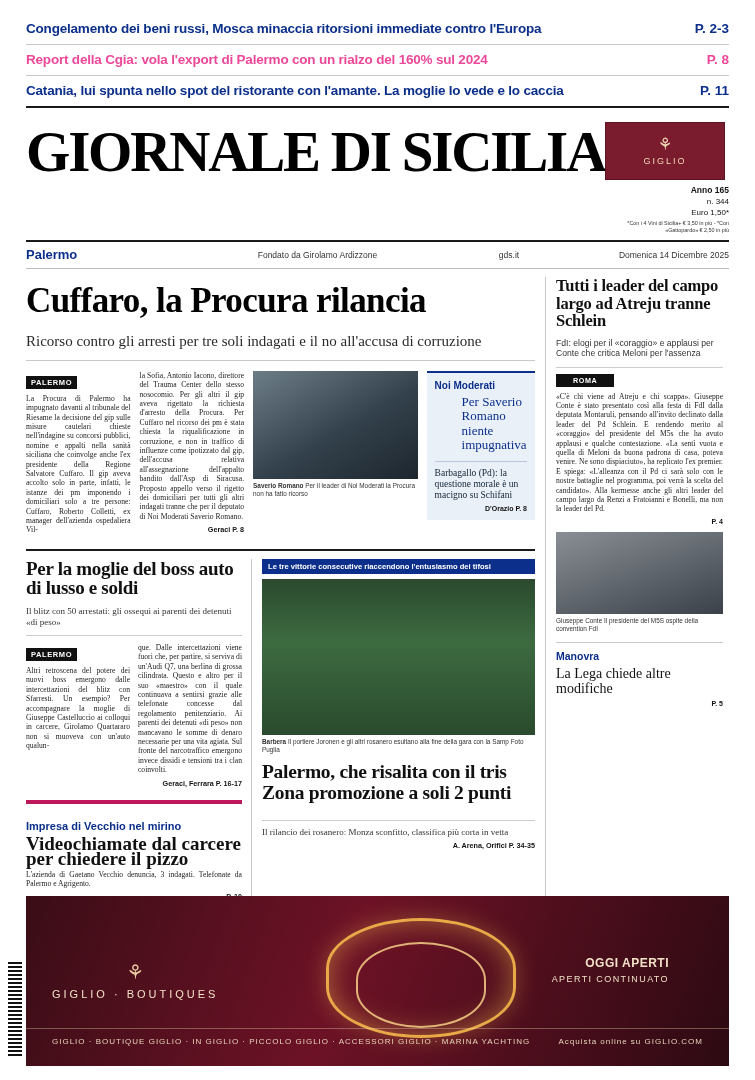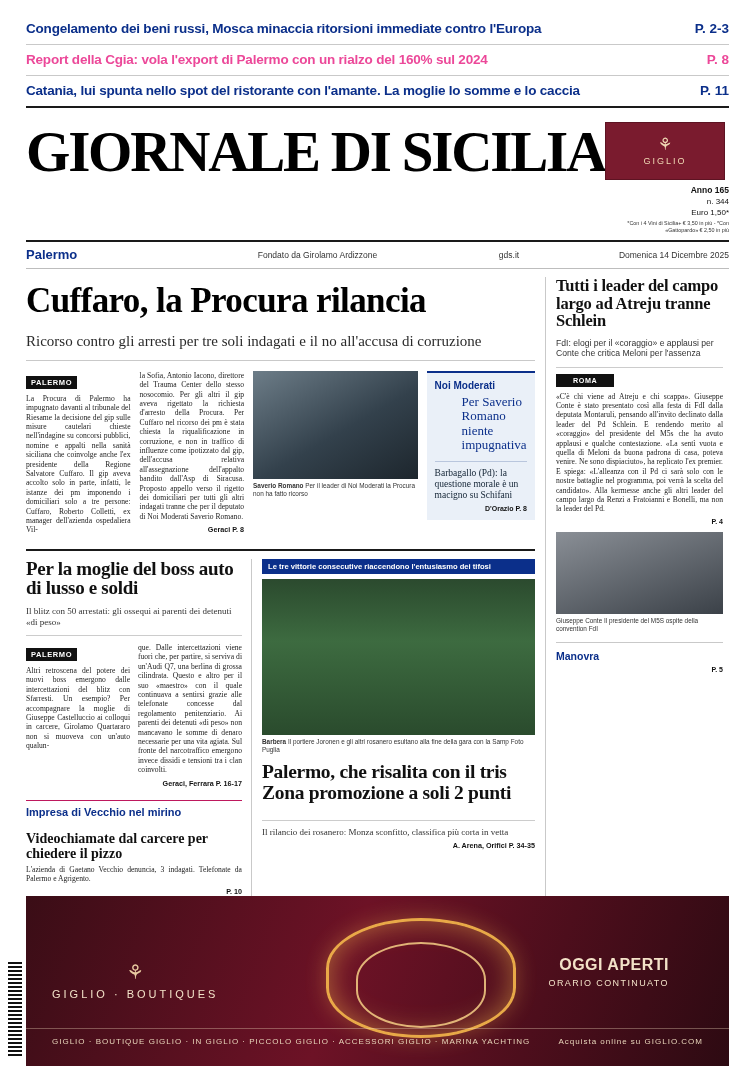--- a/index.html
+++ b/index.html
@@ -141,23 +141,23 @@
     height:156px;
     background:linear-gradient(180deg,#2b4a2e 0%,#3d6b40 40%,#2a4b2d 100%);
   }
   .sport-head {
     font-family:"Liberation Serif", serif; font-weight:bold;
     font-size:19.5px; line-height:21px; margin-top:7px; letter-spacing:-0.3px;
   }
   .sport-sub { font-family:"Liberation Serif", serif; font-size:9px; color:#333; margin-top:17px;
                border-top:1px solid #ccc; padding-top:6px; }
 
-  .blue-block { margin-top:12px; border-top:1px solid #be185d; padding-top:5px; }
+  .blue-block { margin-top:12px; border-top:4px solid #be185d; padding-top:16px; }
   .blue-title { color:#0b2f8a; font-weight:bold; font-size:11px; line-height:13px; }
-  .blue-title2 { font-family:"Liberation Serif", serif; font-weight:bold; font-size:14px; line-height:15px; margin-top:12px; }
+  .blue-title2 { font-family:"Liberation Serif", serif; font-weight:bold; font-size:19px; line-height:15px; margin-top:3px; }
 
   
   .rc-head {
     font-family:"Liberation Serif", serif; font-weight:bold;
     font-size:16.5px; line-height:17.5px; letter-spacing:-0.2px;
   }
   .rc-sub { font-size:8.6px; line-height:10.5px; color:#333; margin-top:8px;
             border-bottom:1px solid #ccc; padding-bottom:8px; }
   .rc-kick { background:#111; color:#fff; font-size:7.2px; font-weight:bold;
              letter-spacing:.6px; padding:2px 17px; display:inline-block; margin:6px 0 5px 0; }
@@ -171,21 +171,21 @@
   
   .ad {
     position:absolute; left:26px; right:26px; bottom:14px; height:170px;
     background:linear-gradient(110deg,#3a0d16 0%,#6d1226 45%,#2d0a12 100%);
     color:#f3e2c8; overflow:hidden;
   }
   .ad-logo { position:absolute; left:26px; top:64px; text-align:center; }
   .ad-logo .m { font-size:20px; color:#e8c9a0; }
   .ad-logo .w { font-size:11px; letter-spacing:3px; margin-top:4px; }
   .ad-right { position:absolute; right:60px; top:60px; text-align:right; }
-  .ad-right .a1 { font-size:16px; font-weight:bold; letter-spacing:.5px; }
+  .ad-right .a1 { font-size:12px; font-weight:bold; letter-spacing:.5px; }
   .ad-right .a2 { font-size:9px; letter-spacing:1.4px; margin-top:4px; }
   .ad-bottom {
     position:absolute; left:0; right:0; bottom:12px; height:26px;
     display:flex; align-items:center; justify-content:space-between;
     padding:0 26px; font-size:8px; letter-spacing:1px; color:#e9d6bb;
     border-top:1px solid rgba(240,220,190,.35);
   }
   .ad-jewel {
     position:absolute; left:300px; top:22px; width:190px; height:120px;
     border:3px solid #f0b24a; border-radius:50%/42%;
@@ -210,21 +210,21 @@
   <div class="teasers">
     <div class="teaser t-blue">
       <span class="teaser-text">Congelamento dei beni russi, Mosca minaccia ritorsioni immediate contro l'Europa</span>
       <span class="teaser-page">P. 2-3</span>
     </div>
     <div class="teaser t-black">
       <span class="teaser-text">Report della Cgia: vola l'export di Palermo con un rialzo del 160% sul 2024</span>
       <span class="teaser-page">P. 8</span>
     </div>
     <div class="teaser t-blue">
-      <span class="teaser-text">Catania, lui spunta nello spot del ristorante con l'amante. La moglie lo somme e lo caccia</span>
+      <span class="teaser-text">Catania, lui spunta nello spot del ristorante con l'amante. La moglie lo vede e lo caccia</span>
       <span class="teaser-page">P. 11</span>
     </div>
   </div>
 
   <div class="masthead">
     <div class="logo-block">
       <div class="logo">GIORNALE DI SICILIA</div>
     </div>
     <div class="masthead-right">
       <div class="giglio-box">
@@ -322,35 +322,36 @@
     <div class="right-col">
       <div class="rc-head">Tutti i leader del campo largo ad Atreju tranne Schlein</div>
       <div class="rc-sub">FdI: elogi per il «coraggio» e applausi per Conte che critica Meloni per l'assenza</div>
       <span class="rc-kick">ROMA</span>
       <div class="body-txt">«C'è chi viene ad Atreju e chi scappa». Giuseppe Conte è stato presentato così alla festa di FdI dalla deputata Montaruli, pensando all'invito declinato dalla leader del Pd Schlein. E rendendo merito al «coraggio» del presidente del M5s che ha avuto applausi e qualche contestazione. «La sentì vuota e quella di Meloni da buona padrona di casa, poteva venire. Ne sono dispiaciuto», ha replicato l'ex premier. E spiega: «L'alleanza con il Pd ci sarà solo con le nostre battaglie nel programma, poi verrà la scelta del candidato». Alla kermesse anche gli altri leader del campo largo da Renzi a Fratoianni e Bonelli, ma non la leader del Pd.</div>
       <div class="pg-right">P. 4</div>
       <div class="rc-photo"></div>
       <div class="rc-cap">Giuseppe Conte  Il presidente del M5S ospite della convention FdI</div>
       <div class="rc-manovra">
         <div class="rc-man-k">Manovra</div>
+        <div class="rc-man-t">La Lega chiede altre modifiche</div>
         <div class="pg-right">P. 5</div>
       </div>
     </div>
   </div>
 
   <div class="ad">
     <div class="ad-jewel"></div>
     <div class="ad-jewel2"></div>
     <div class="ad-logo">
       <div class="m">⚘</div>
       <div class="w">GIGLIO · BOUTIQUES</div>
     </div>
     <div class="ad-right">
       <div class="a1">OGGI APERTI</div>
-      <div class="a2">ORARIO CONTINUATO</div>
+      <div class="a2">APERTI CONTINUATO</div>
     </div>
     <div class="ad-bottom">
       <span>GIGLIO · BOUTIQUE     GIGLIO · IN     GIGLIO · PICCOLO     GIGLIO · ACCESSORI     GIGLIO · MARINA YACHTING</span>
       <span>Acquista online su GIGLIO.COM</span>
     </div>
   </div>
 
   <div class="barcode"></div>
 </div>
 

